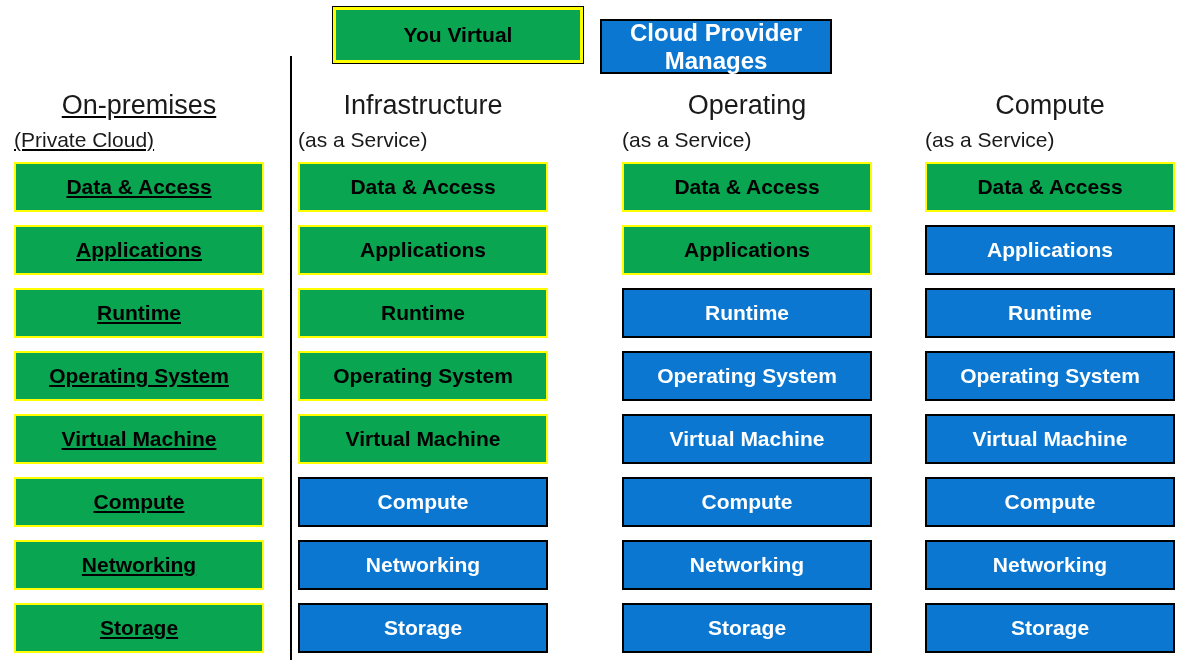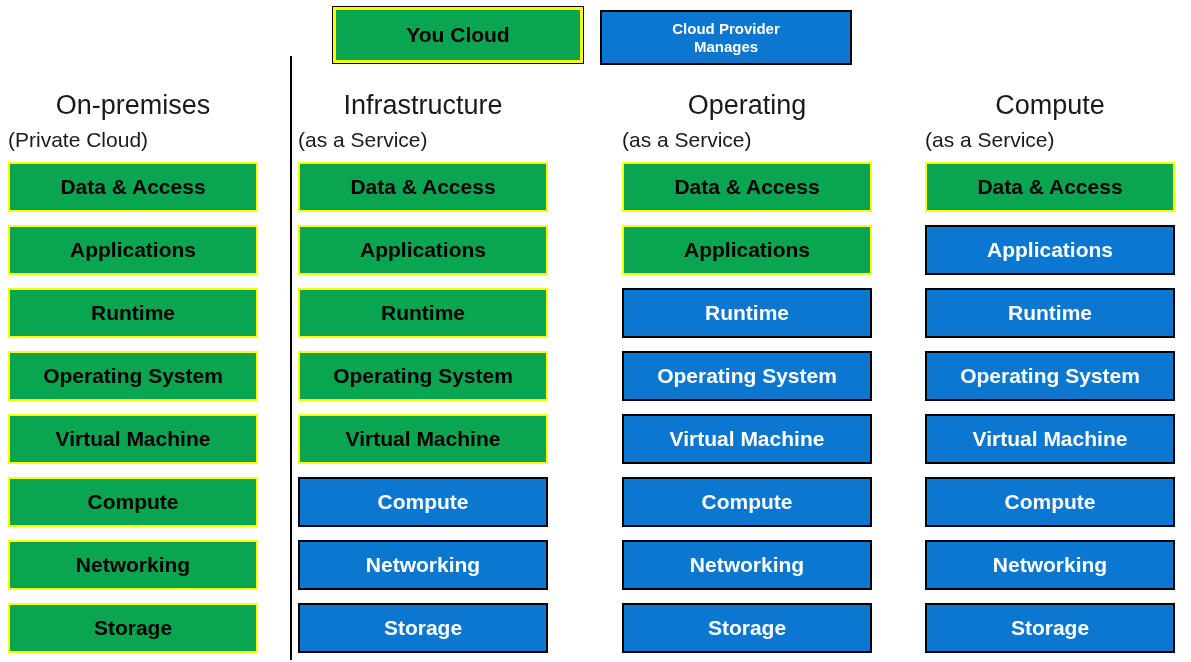--- a/index.html
+++ b/index.html
@@ -15,31 +15,31 @@
     display: flex; align-items: center; justify-content: center;
     text-align: center; font-weight: bold;
   }
   #legend-you {
     left: 333px; top: 7px; width: 250px; height: 56px;
     background: var(--green); color: var(--text_on_green);
     border: 3px solid var(--yellow); outline: 1px solid var(--border_black);
     font-size: 21px;
   }
   #legend-provider {
-    left: 600px; top: 10px; width: 252px; height: 55px;
+    left: 600px; top: 19px; width: 232px; height: 55px;
     background: var(--blue); color: var(--text_on_blue);
     border: 2px solid var(--border_black);
-    font-size: 15px; line-height: 1.15; white-space: pre-line;
+    font-size: 24px; line-height: 1.15; white-space: pre-line;
   }
   .divider {
     position: absolute; left: 290px; top: 56px;
     width: 2px; height: 604px; background: var(--border_black);
   }
   .column { position: absolute; top: 85px; width: 250px; }
-  #col-0 { left: 8px; }
+  #col-0 { left: 14px; text-decoration: underline; }
   #col-1 { left: 298px; }
   #col-2 { left: 622px; }
   #col-3 { left: 925px; }
   .col-title {
     text-align: center; font-size: 27px; color: #1a1a1a;
     height: 40px; line-height: 40px; font-weight: normal;
   }
   .col-subtitle {
     font-size: 21px; color: #1a1a1a;
     height: 32px; line-height: 30px; font-weight: normal;
@@ -55,21 +55,21 @@
     border: 2px solid var(--yellow);
   }
   .cell[data-managed="provider"] {
     background: var(--blue); color: var(--text_on_blue);
     border: 2px solid var(--border_black);
   }
 </style>
 </head>
 <body>
 
-<div class="legend-box" id="legend-you">You Cloud</div>
+<div class="legend-box" id="legend-you">You Virtual</div>
 <div class="legend-box" id="legend-provider">Cloud Provider
 Manages</div>
 <div class="divider"></div>
 
 <div class="column" id="col-0">
   <div class="col-title">On-premises</div>
   <div class="col-subtitle">(Private Cloud)</div>
   <div class="cells">
     <div class="cell" data-managed="you">Data &amp; Access</div>
     <div class="cell" data-managed="you">Applications</div>

